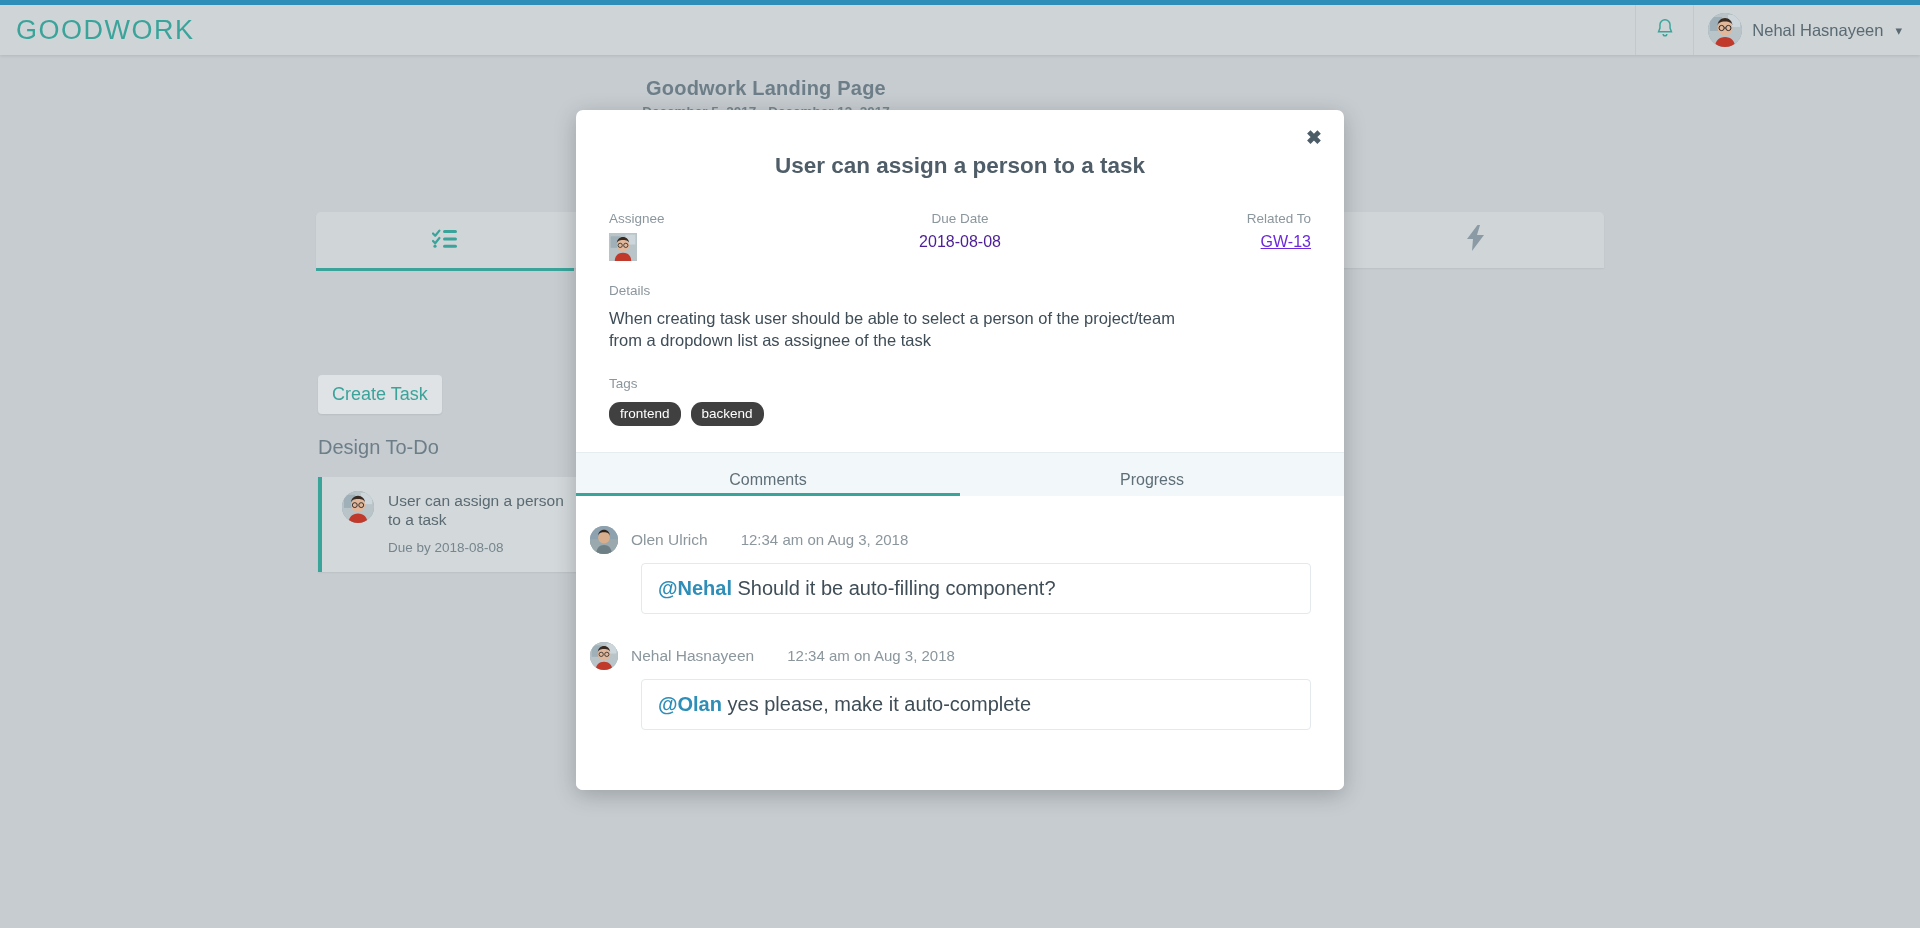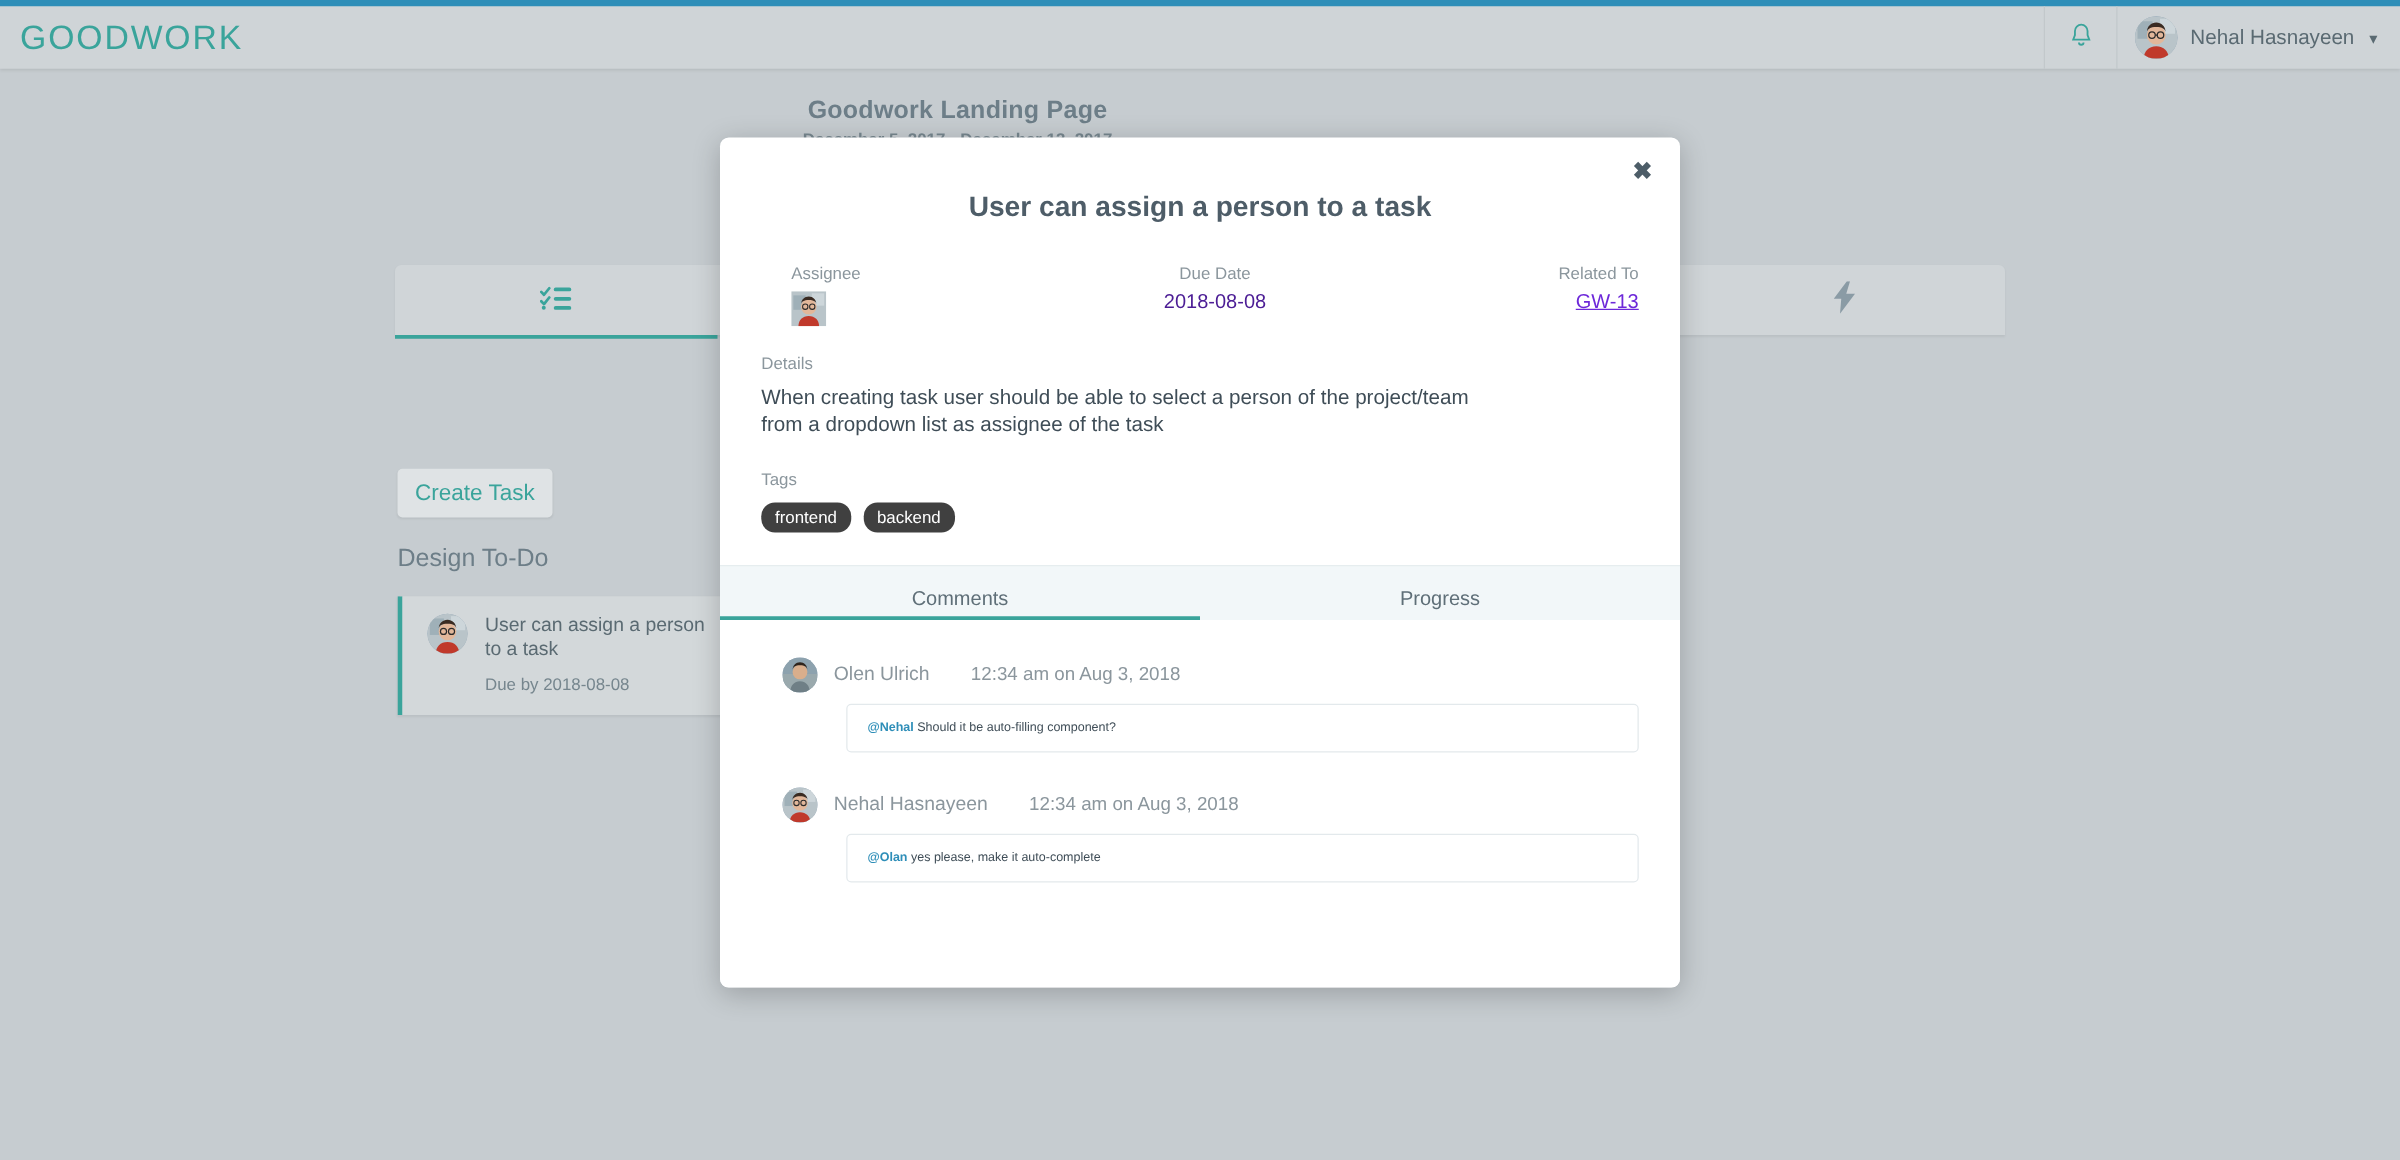--- a/index.html
+++ b/index.html
@@ -122,21 +122,21 @@
     color: #4d5d68; cursor: pointer; font-family: inherit;
   }
   #modal-title {
     text-align: center; margin-top: 43px;
     font-size: 22.5px; font-weight: bold; color: #4e5d68;
   }
 
   #meta-row {
     display: flex; margin: 32px 33px 0 33px;
   }
-  .meta-col { flex: 1; text-align: center; margin-left: 24px; }
+  .meta-col { flex: 1; text-align: center; }
   .meta-col:first-child { text-align: left; }
   .meta-col:last-child { text-align: right; }
   .meta-label { font-size: 13.5px; color: #8b969d; margin-bottom: 7px; }
   .meta-value { font-size: 16px; color: #4c1d95; }
   #status-value { color: #2bab6a; }
   #related-value { color: #6d28d9; text-decoration: underline; cursor: pointer; }
   #assignee-avatar { width: 28px; height: 28px; }
 
   #details-block { margin: 22px 33px 0 33px; }
   .section-label { font-size: 13.5px; color: #8b969d; }
@@ -163,31 +163,31 @@
     flex: 1; display: flex; align-items: center; justify-content: center;
     font-size: 16px; color: #5f6f78; cursor: pointer;
     position: relative;
     margin-top: 11px;
   }
   .mtab.active::after {
     content: ""; position: absolute; left: 0; right: 0; bottom: 0;
     height: 3px; background: #3aa49b;
   }
 
-  #comments { padding: 30px 33px 0 50px; flex: 1; background: #fff; }
+  #comments { padding: 30px 33px 0 14px; flex: 1; background: #fff; }
   .comment { margin-bottom: 28px; }
   .comment-head { display: flex; align-items: center; gap: 13px; }
   .comment-avatar { width: 28px; height: 28px; }
   .comment-author { font-size: 15.5px; color: #8b969d; }
   .comment-time { font-size: 15px; color: #8b969d; margin-left: 20px; }
   .comment-body {
     margin-left: 51px; margin-top: 9px;
     border: 1px solid #e3e9ec; border-radius: 4px;
     padding: 13px 16px;
-    font-size: 10px; color: #3f4d57;
+    font-size: 20px; color: #3f4d57;
   }
   .mention { color: #2e8eb8; font-weight: bold; }
 </style>
 </head>
 <body>
 
 <div id="navbar">
   <div id="brand">GOODWORK</div>
   <div id="nav-right">
     <div class="nav-cell" id="bell-cell">

